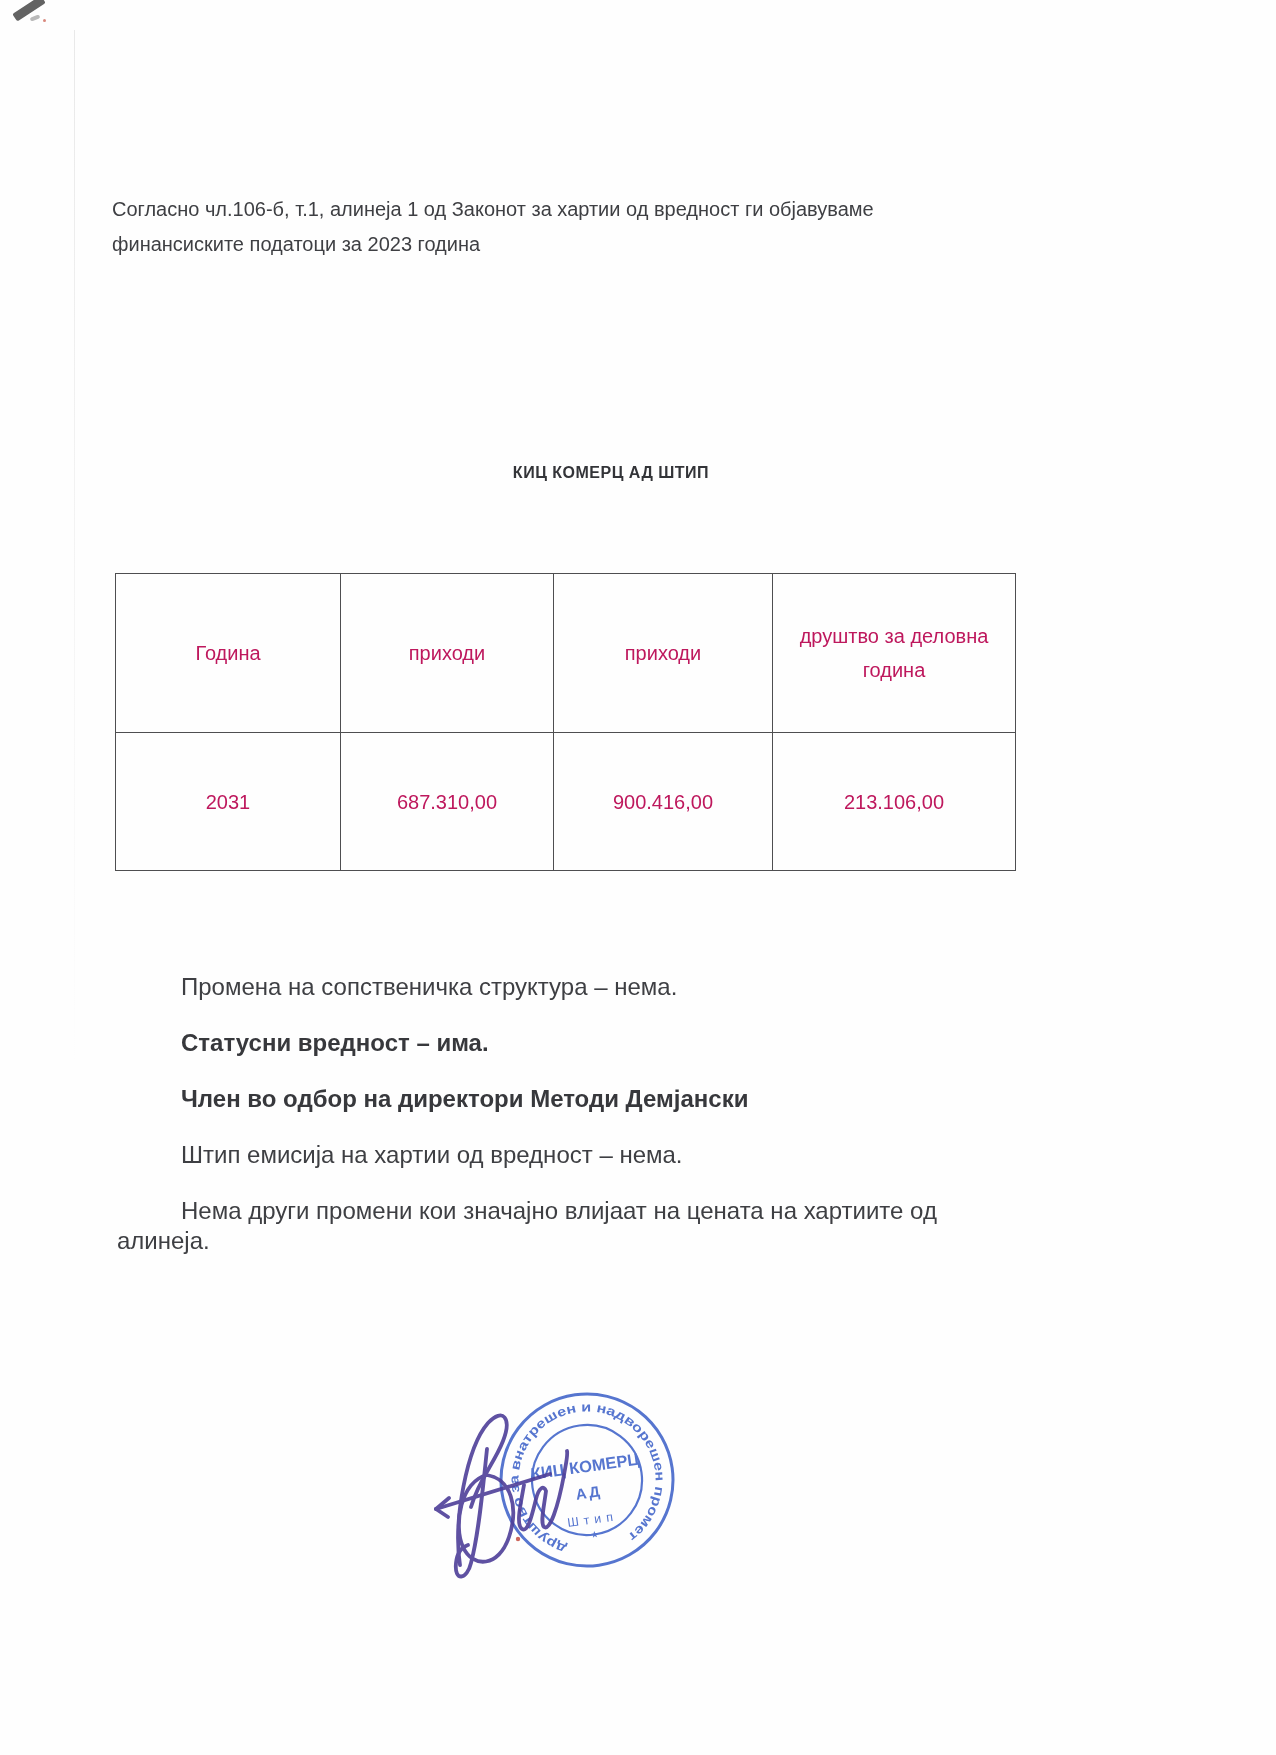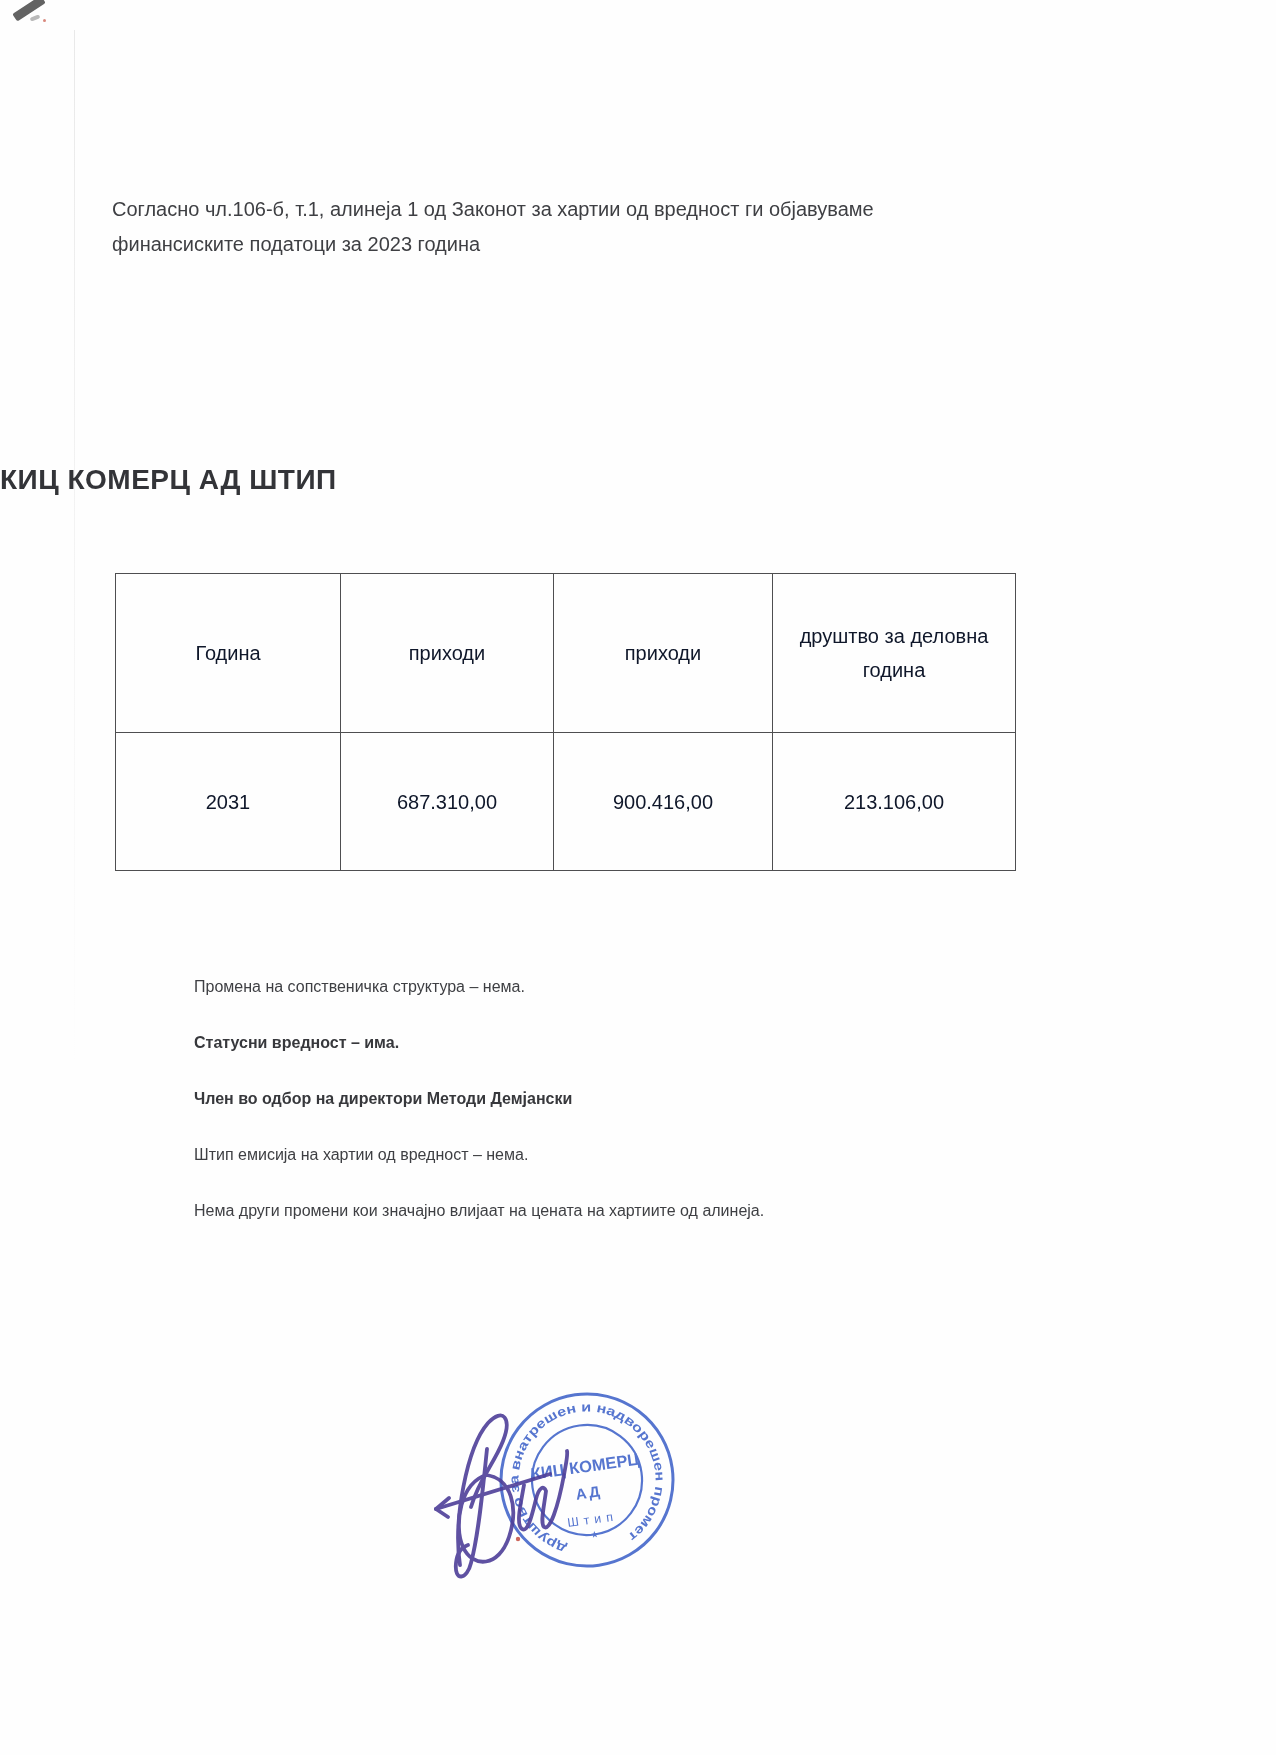--- a/index.html
+++ b/index.html
@@ -28,45 +28,45 @@
     background:#555;opacity:.4;transform:rotate(-20deg);border-radius:2px;
   }
   .red-speck{position:absolute;left:43px;top:19px;width:3px;height:3px;background:#d06a5c;border-radius:50%;opacity:.8;}
 
   .intro{
     position:absolute;left:112px;top:192px;width:880px;
     font-size:20px;line-height:35px;
   }
   .doc-title{
     position:absolute;left:0;top:464px;width:1222px;
-    font-weight:bold;font-size:28px;letter-spacing:.5px;
+    text-align:center;font-weight:bold;font-size:16px;letter-spacing:.5px;
     color:#333438;
   }
 
   table.fin{
     position:absolute;left:115px;top:573px;
     border-collapse:collapse;table-layout:fixed;
     width:900px;height:297px;
-    font-size:20px;color:#0f172a;
+    font-size:20px;color:#be185d;
   }
   table.fin td, table.fin th{
     border:1.5px solid #4e4e50;
     font-weight:normal;
     text-align:center;vertical-align:middle;
     padding:0 18px;
     line-height:34px;
   }
   table.fin tr.hdr{height:159px;}
   table.fin tr.dat{height:138px;}
   table.fin tr.dat td{vertical-align:middle;}
   col.c1{width:225px;} col.c2{width:213px;} col.c3{width:219px;} col.c4{width:243px;}
 
   .statements{
-    position:absolute;left:130px;top:972px;width:895px;
-    font-size:16px;line-height:30px;
+    position:absolute;left:117px;top:972px;width:895px;
+    font-size:24px;line-height:30px;
   }
   .statements p{
     margin:0 0 26px 0;
     text-indent:64px;
   }
   .statements p.bold{font-weight:bold;color:#37383c;}
 
   .stamp-area{position:absolute;left:390px;top:1355px;width:330px;height:270px;}
   .stamp-area svg{display:block;}
 </style>

